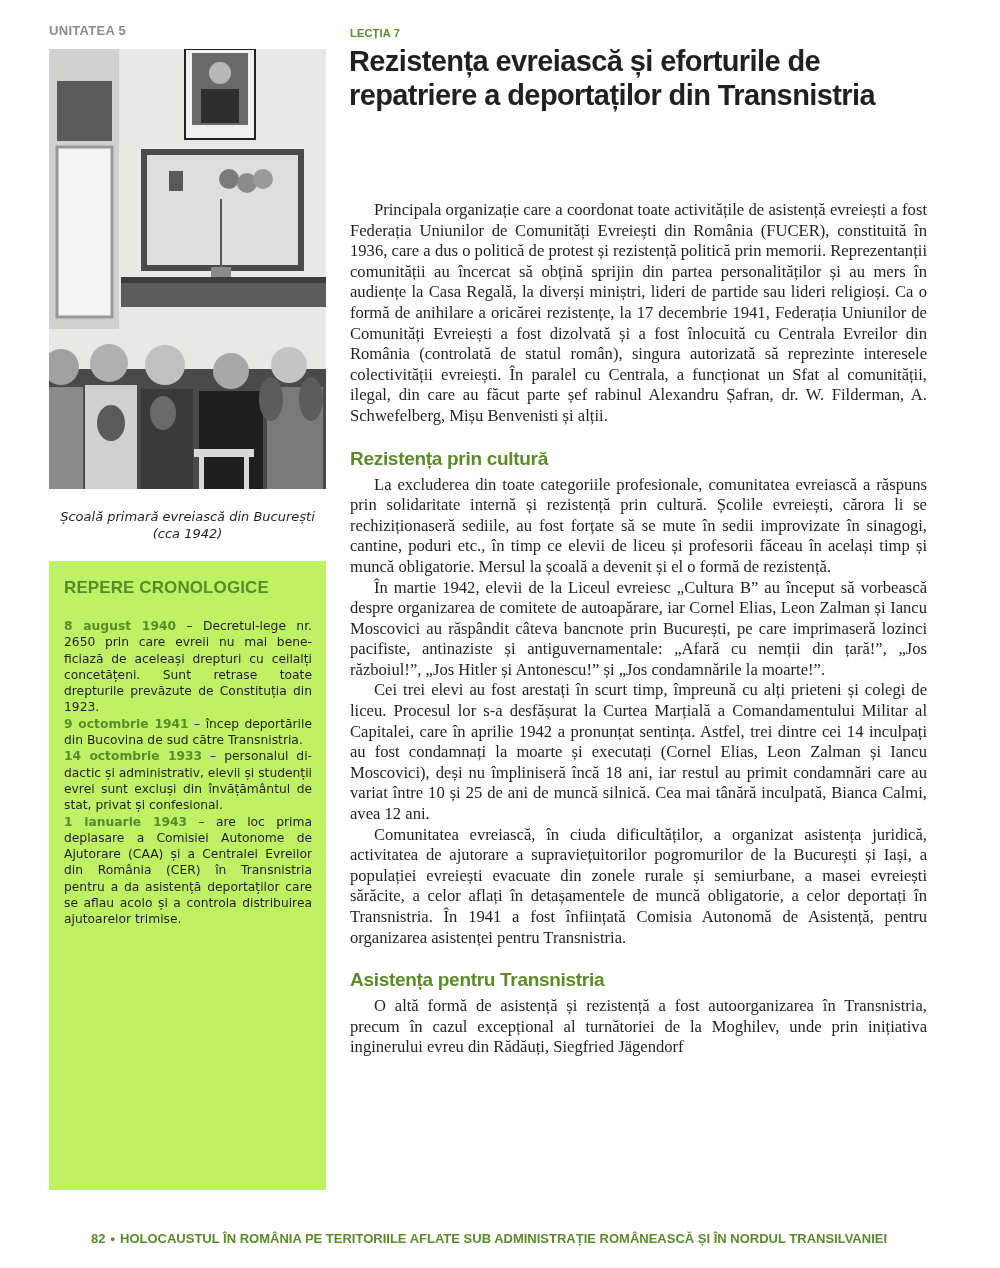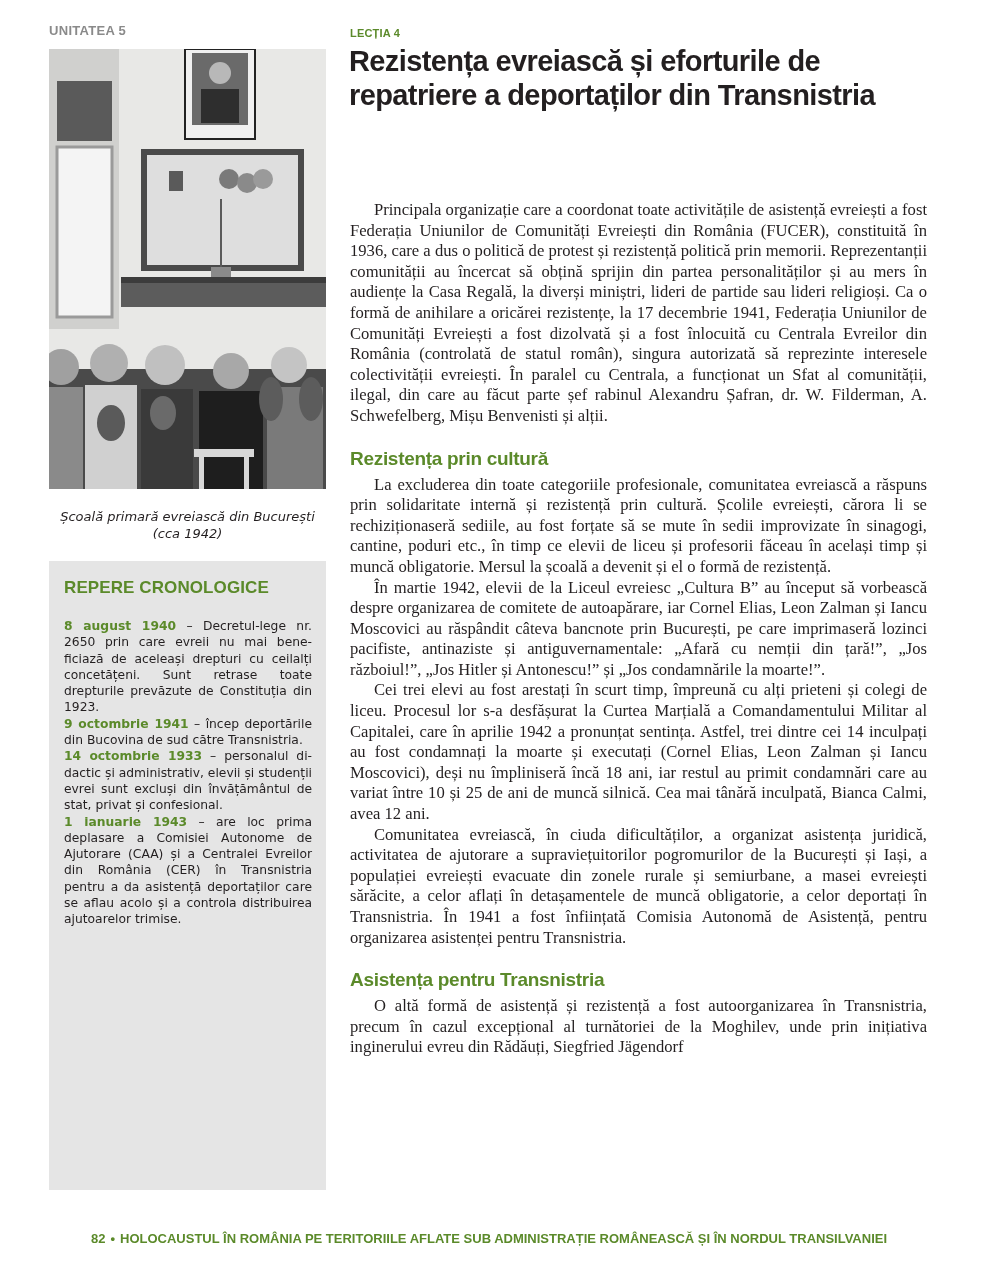--- a/index.html
+++ b/index.html
@@ -32,21 +32,21 @@
 
     .photo-caption {
       position: absolute; left: 40px; top: 508px; width: 295px;
       text-align: center; font-family: "DejaVu Sans", sans-serif;
       font-style: italic; font-size: 13px; line-height: 17px; color: #231f20;
     }
 
     
     .chrono-box {
       position: absolute; left: 49px; top: 561px; width: 277px; height: 629px;
-      background: #e5e5e5; padding: 13px 14px 0 15px;
+      background: #bef264; padding: 13px 14px 0 15px;
     }
     .chrono-title {
       font-family: "Liberation Sans", sans-serif; font-weight: bold;
       font-size: 17px; color: #5b8a2a; margin-top: 4px; margin-bottom: 20px;
       letter-spacing: 0.1px;
     }
     .chrono-entry {
       font-family: "DejaVu Sans", sans-serif; font-size: 12.3px;
       line-height: 16.3px; color: #231f20; text-align: justify;
       hyphens: manual;
@@ -73,21 +73,21 @@
       position: absolute; left: 49px; top: 1231px;
       font-family: "Liberation Sans", sans-serif; font-weight: bold;
       font-size: 13px; color: #5b8a2a; letter-spacing: 0px; white-space: nowrap; padding-left: 42px;
     }
     .footer .bullet { margin: 0 5px; }
   </style>
 </head>
 <body>
 
 <div class="unit-label">UNITATEA 5</div>
-<div class="lesson-label">LECȚIA 4</div>
+<div class="lesson-label">LECȚIA 7</div>
 <h1 class="lesson-title">Rezistența evreiască și eforturile de repatriere a deportaților din Transnistria</h1>
 
 <div class="photo">
   <svg viewBox="0 0 277 440" preserveAspectRatio="none">
     <rect x="0" y="0" width="277" height="440" fill="#e8e8e6"></rect>
 
     <rect x="0" y="0" width="70" height="280" fill="#d0d0ce"></rect>
     <rect x="8" y="32" width="55" height="60" fill="#5a5a5a"></rect>
     <rect x="8" y="98" width="55" height="170" fill="#f4f4f4" stroke="#9a9a9a" stroke-width="3"></rect>
 

